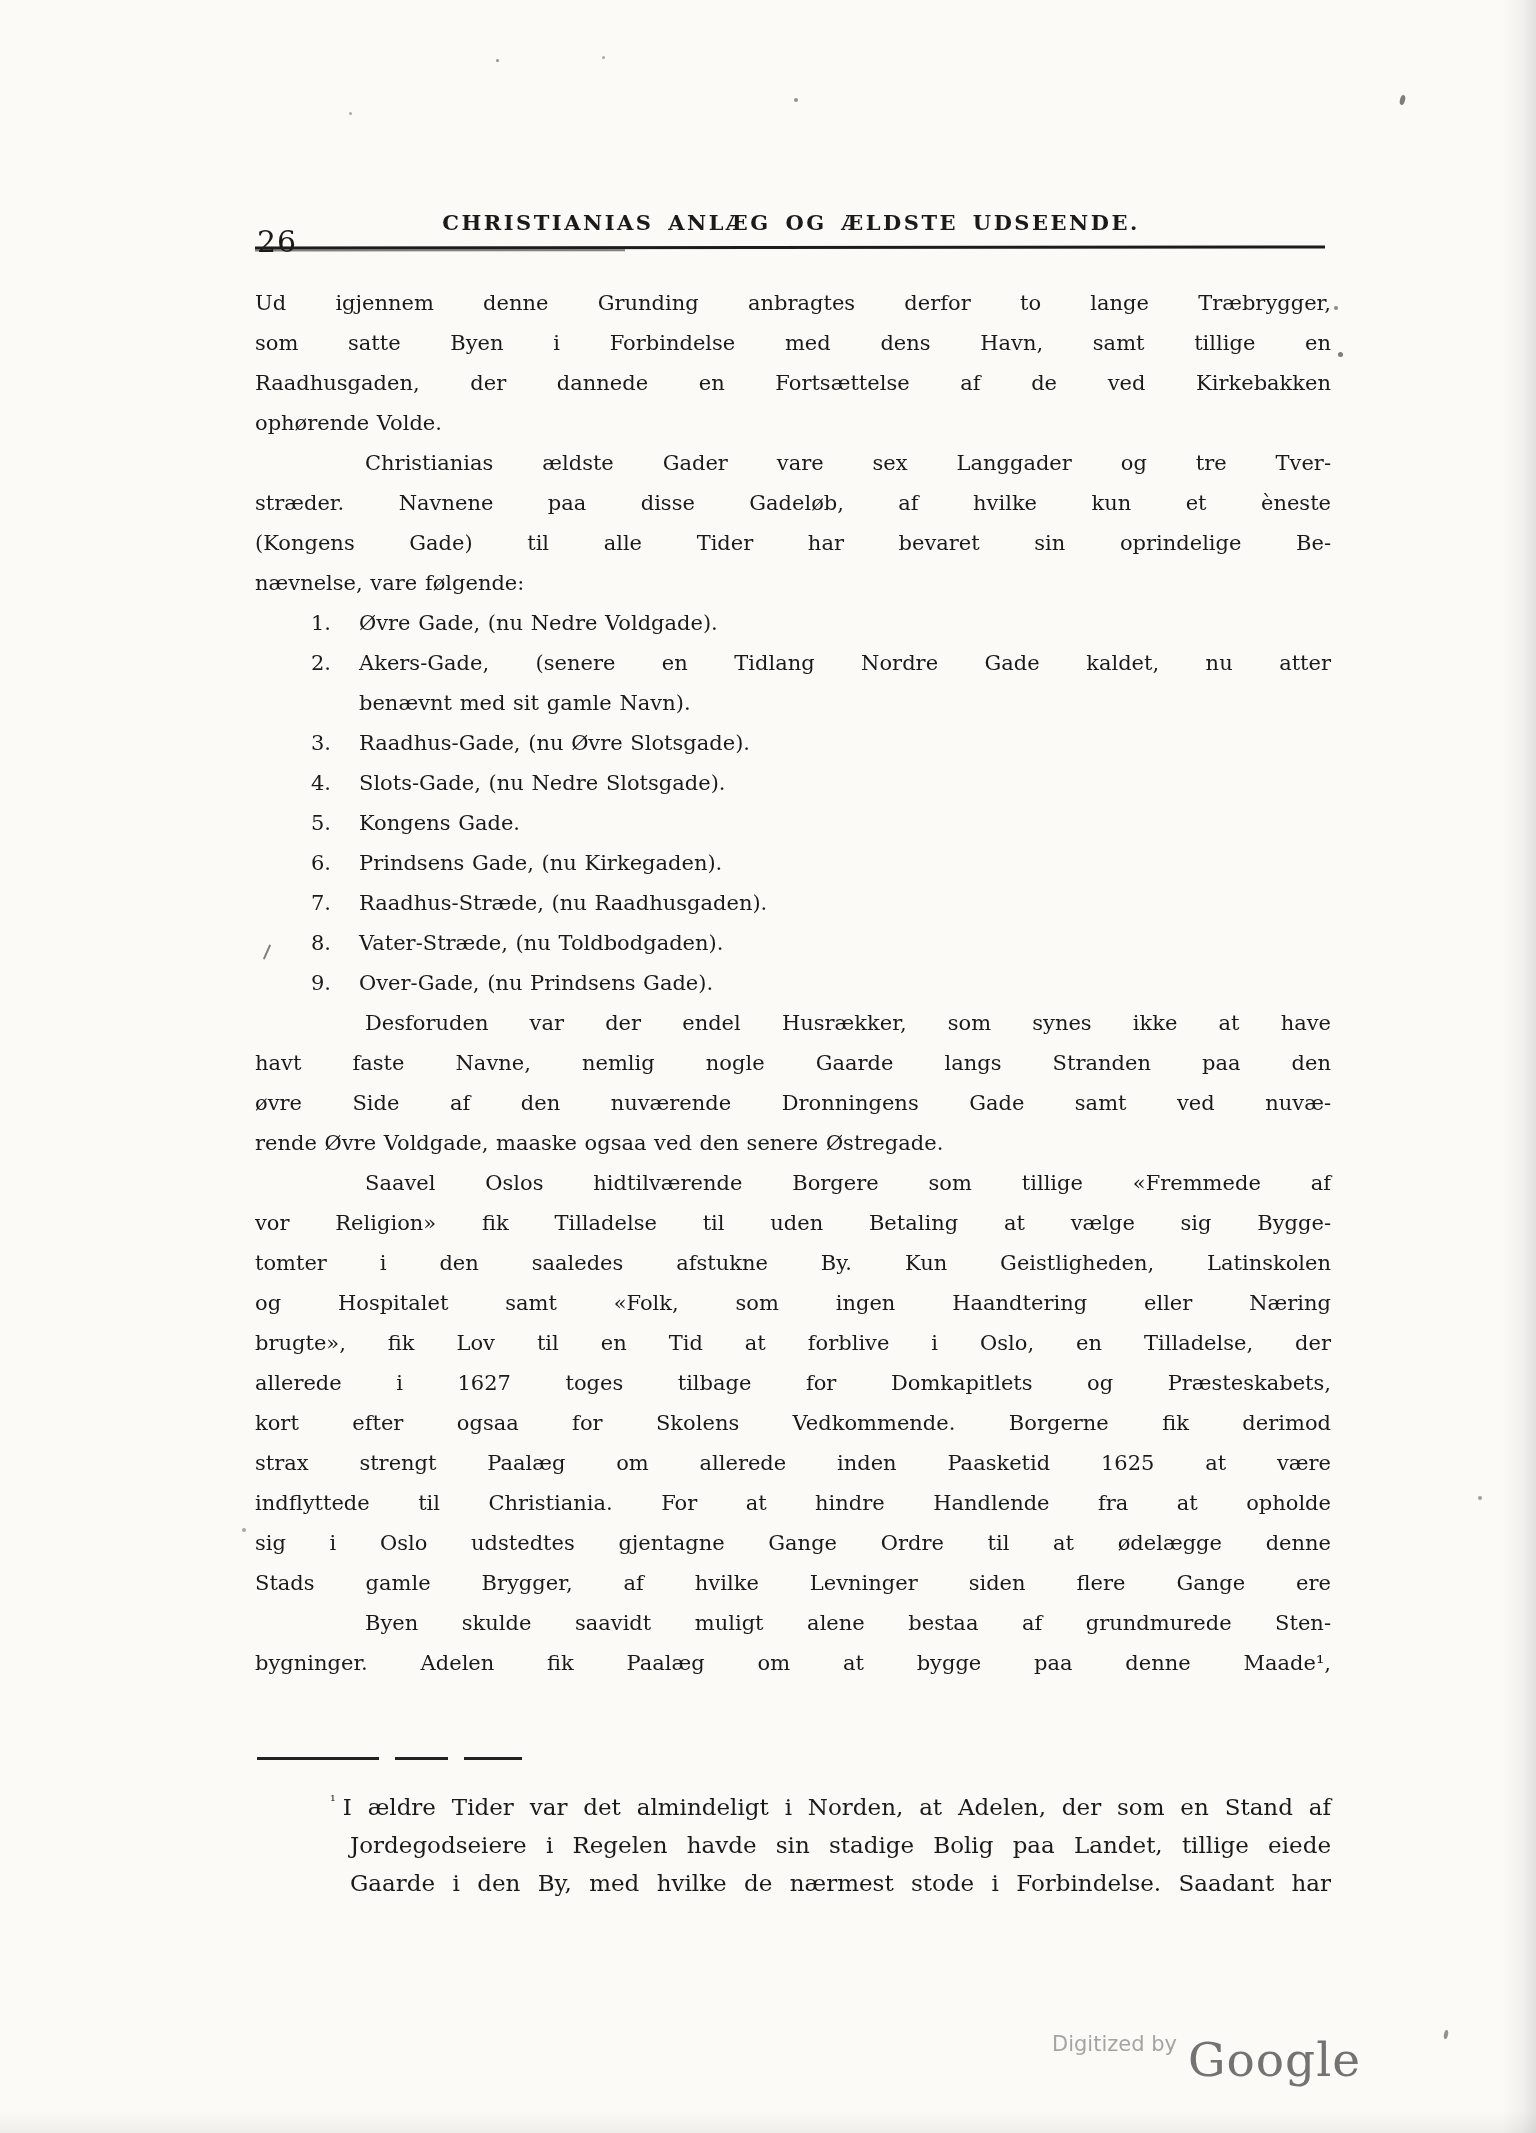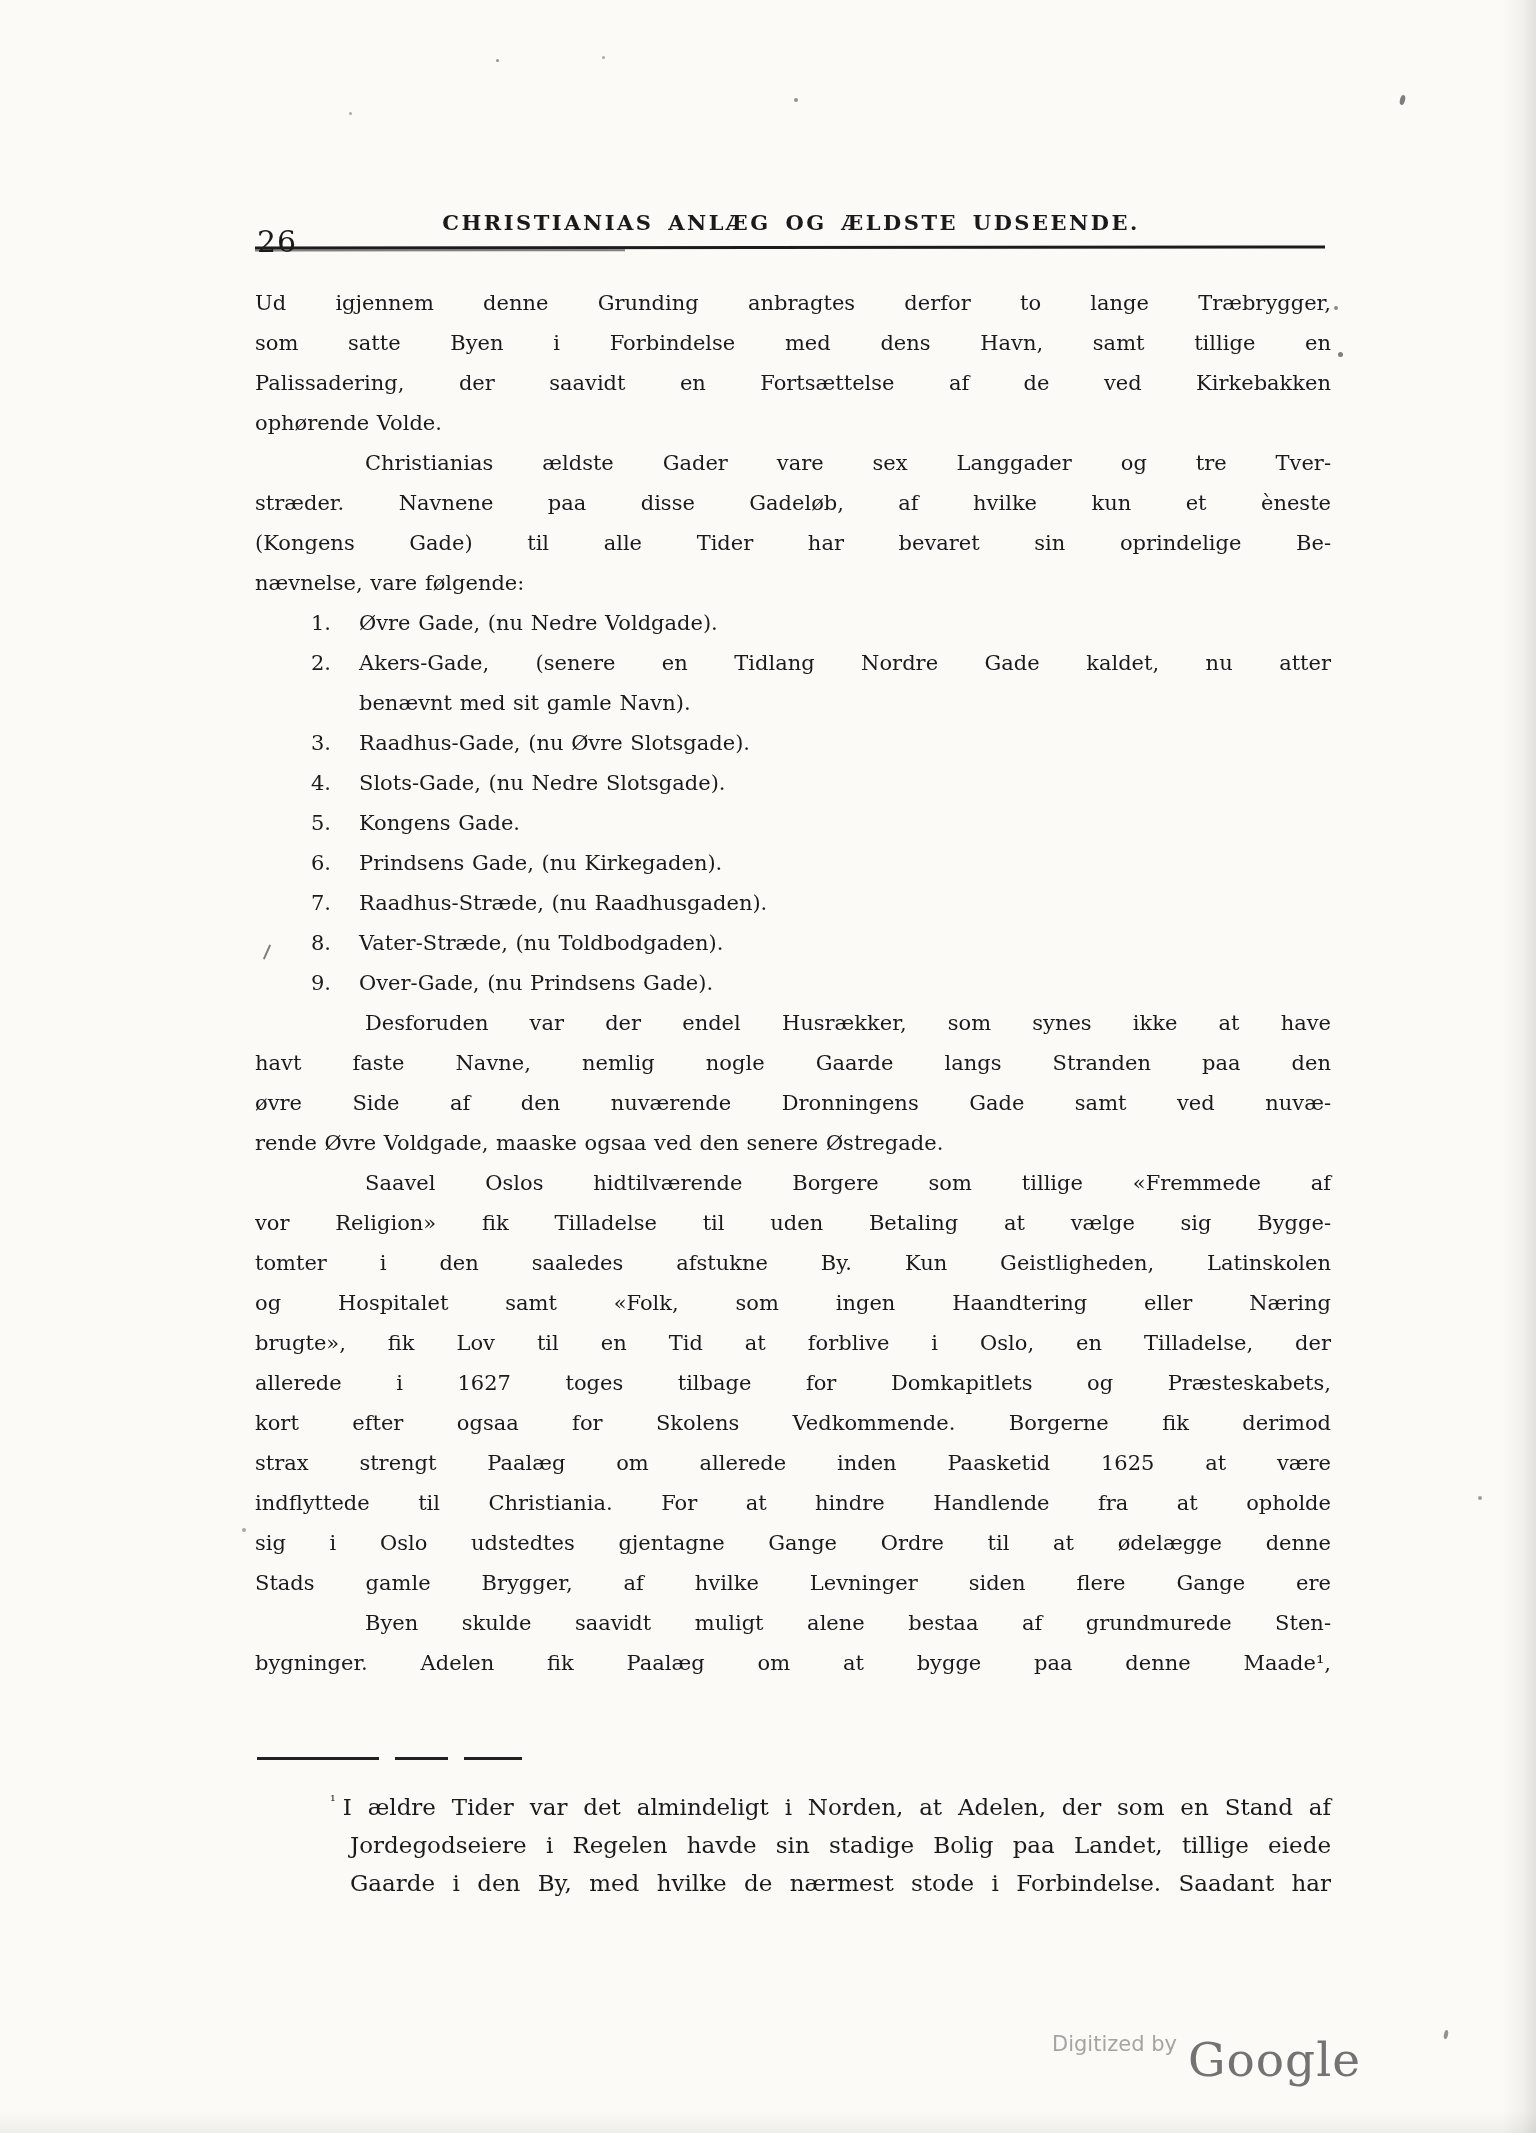--- a/index.html
+++ b/index.html
@@ -81,21 +81,21 @@
   <header class="page-header">
     <span class="page-num">26</span>
     <span class="running-title">CHRISTIANIAS ANLÆG OG ÆLDSTE UDSEENDE.</span>
   </header>
   <div class="header-rule"></div>
 
   <main class="text-block" id="text-block">
       <div class="para">
         <div class="line">Ud igjennem denne Grunding anbragtes derfor to lange Træbrygger,</div>
         <div class="line">som satte Byen i Forbindelse med dens Havn, samt tillige en</div>
-        <div class="line">Palissadering, der saavidt en Fortsættelse af de ved Kirkebakken</div>
+        <div class="line">Raadhusgaden, der dannede en Fortsættelse af de ved Kirkebakken</div>
         <div class="line no-j">ophørende Volde.</div>
       </div>
       <div class="para">
         <div class="line indent">Christianias ældste Gader vare sex Langgader og tre Tver-</div>
         <div class="line">stræder. Navnene paa disse Gadeløb, af hvilke kun et èneste</div>
         <div class="line">(Kongens Gade) til alle Tider har bevaret sin oprindelige Be-</div>
         <div class="line no-j">nævnelse, vare følgende:</div>
       </div>
       <div class="street-list">
         <div class="list-item">

